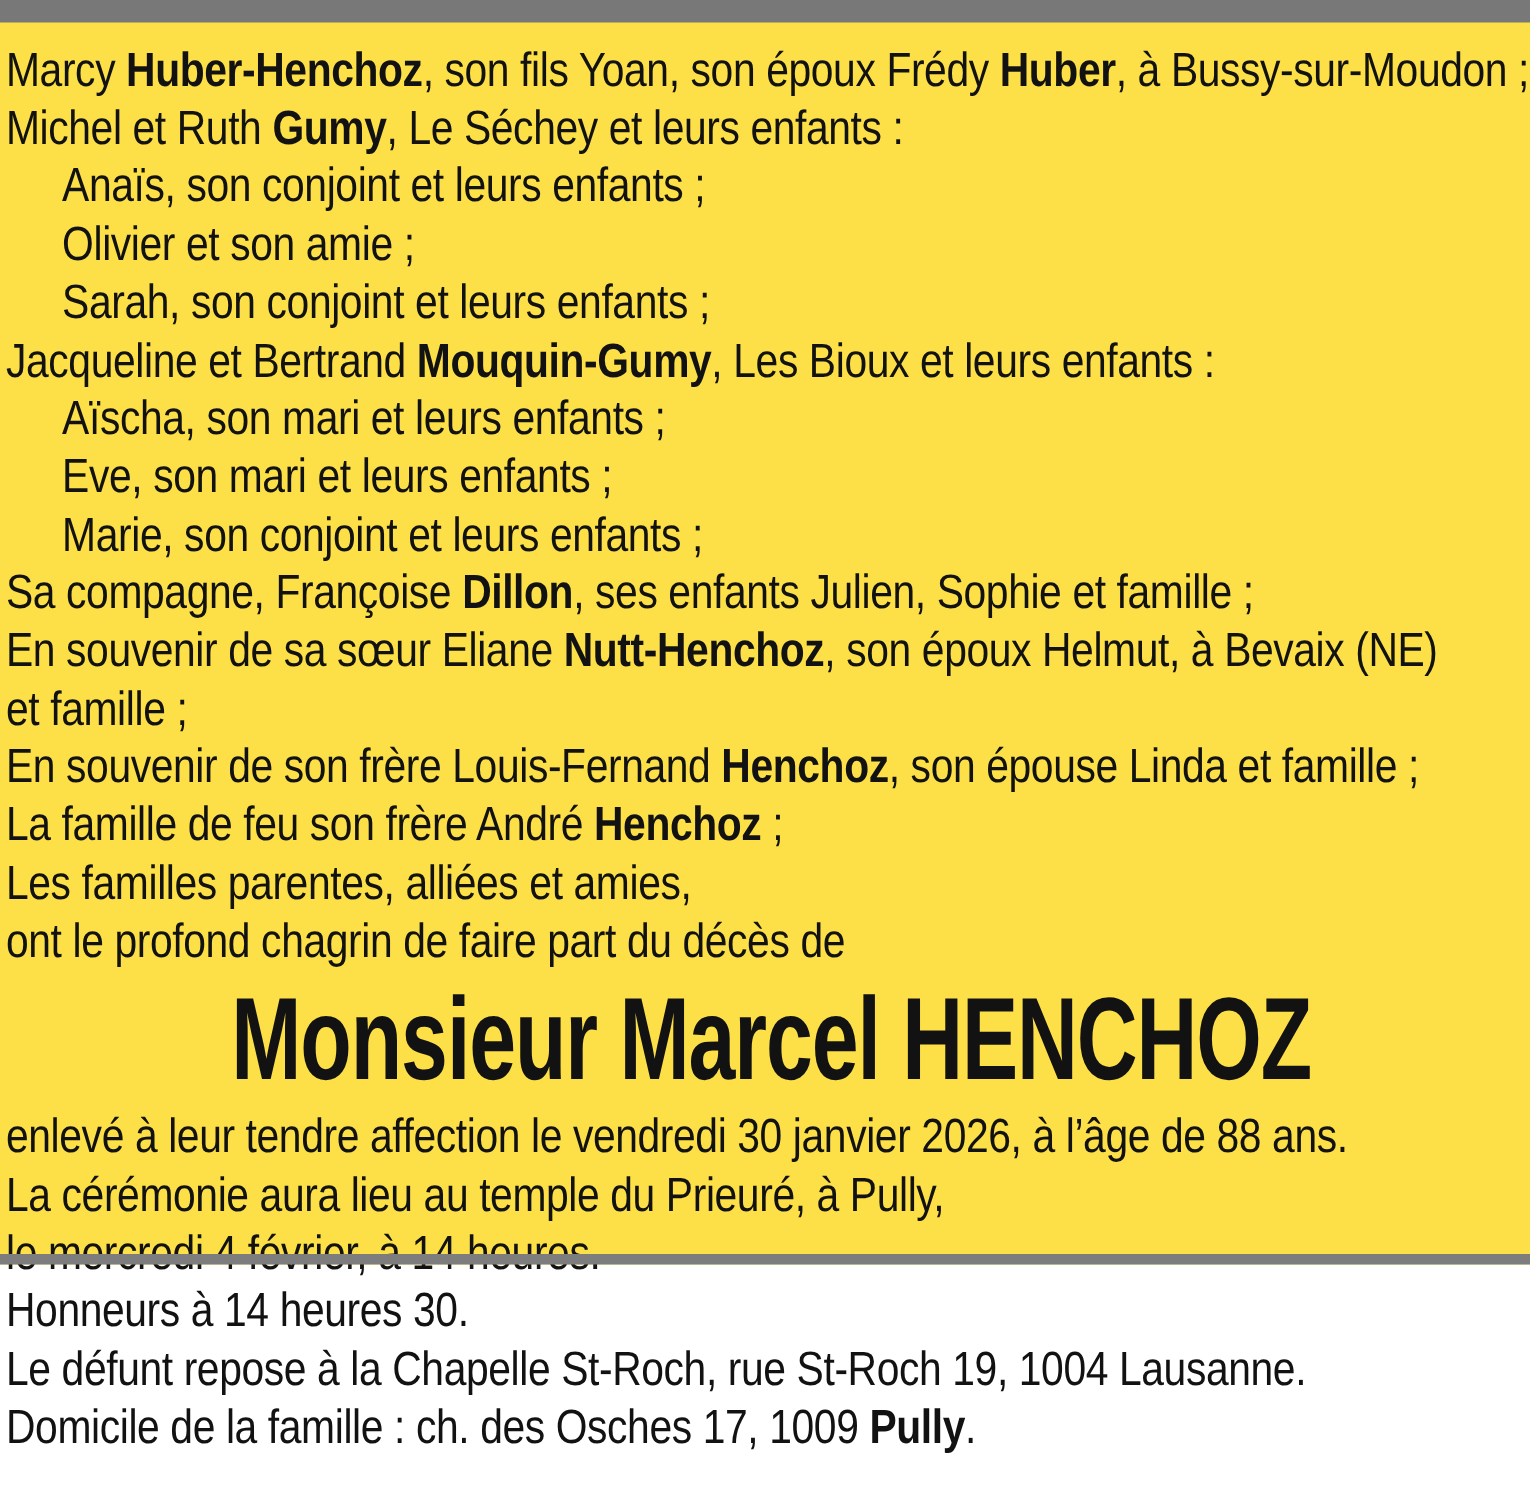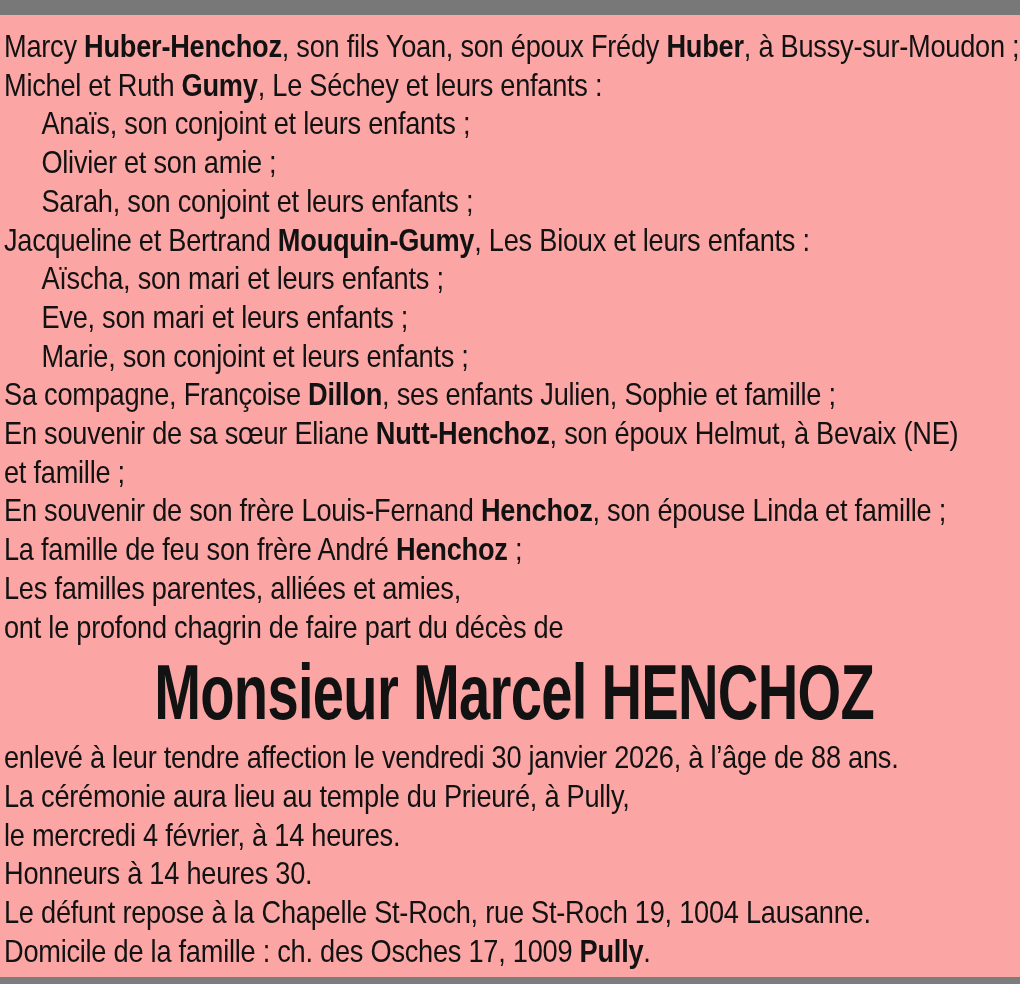--- a/index.html
+++ b/index.html
@@ -7,22 +7,22 @@
     padding: 0;
     width: 1020px;
     height: 990px;
     overflow: hidden;
     background: #ffffff;
     font-family: "Liberation Sans", "DejaVu Sans", sans-serif;
   }
   .notice {
     position: relative;
     width: 1020px;
-    height: 984px;
-    background: #fca5a5;
+    height: 843px;
+    background: #fde047;
   }
   .top-bar {
     position: absolute;
     top: 0; left: 0; right: 0;
     height: 15px;
     background: #787878;
   }
   .bottom-bar {
     position: absolute;
     bottom: 0; left: 0; right: 0;

